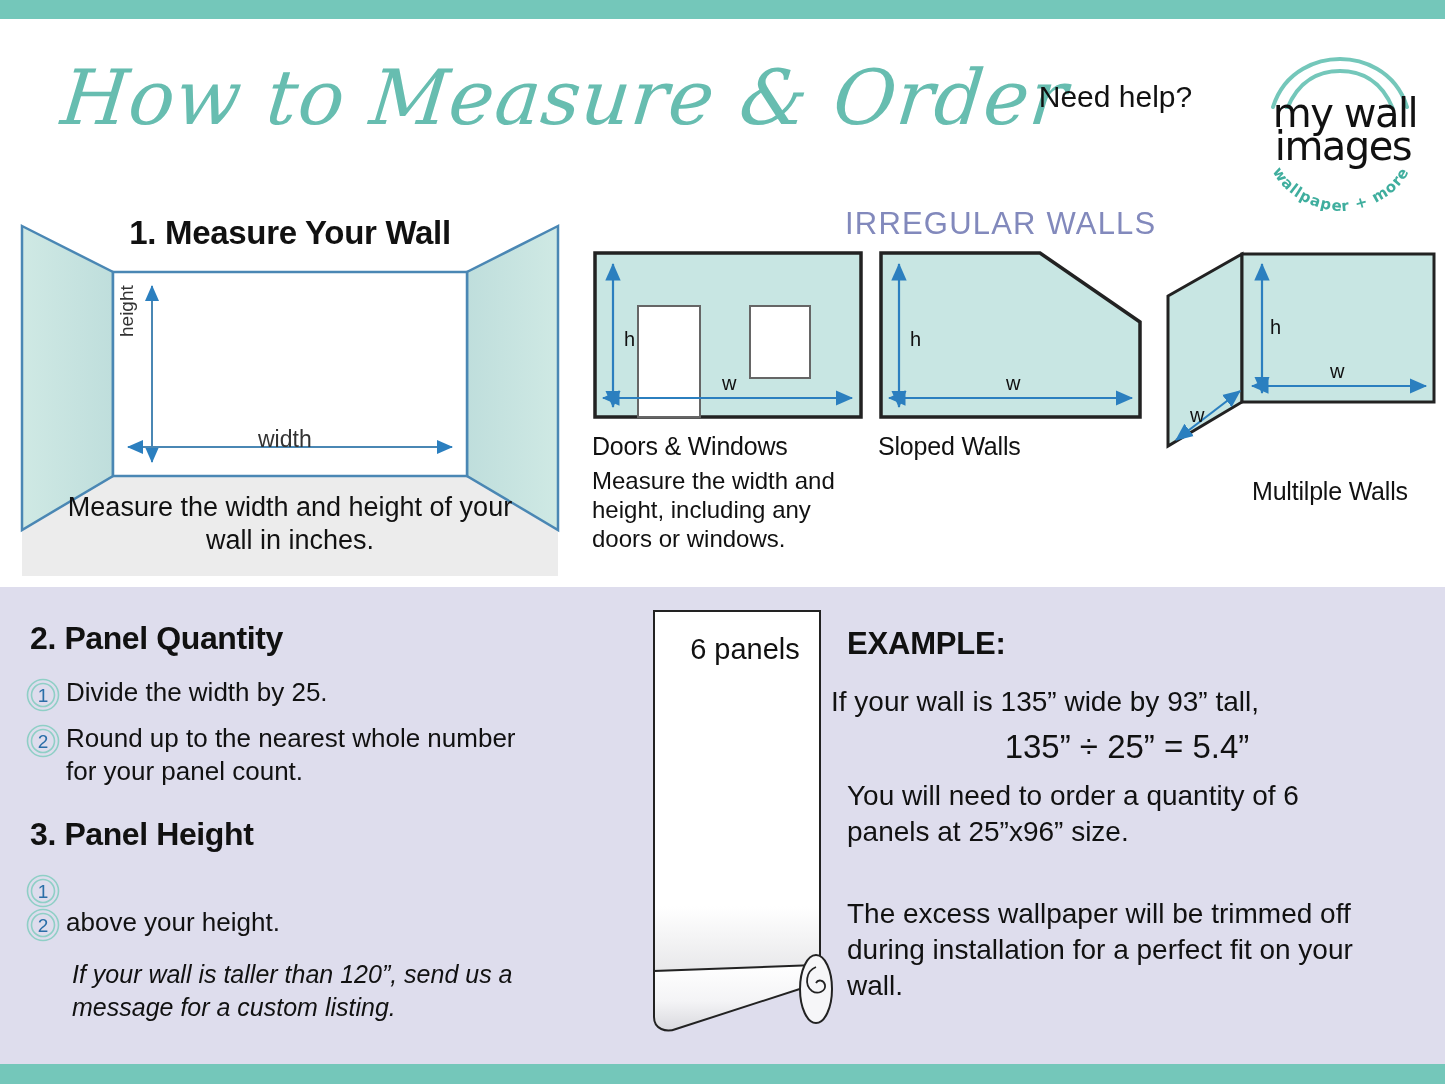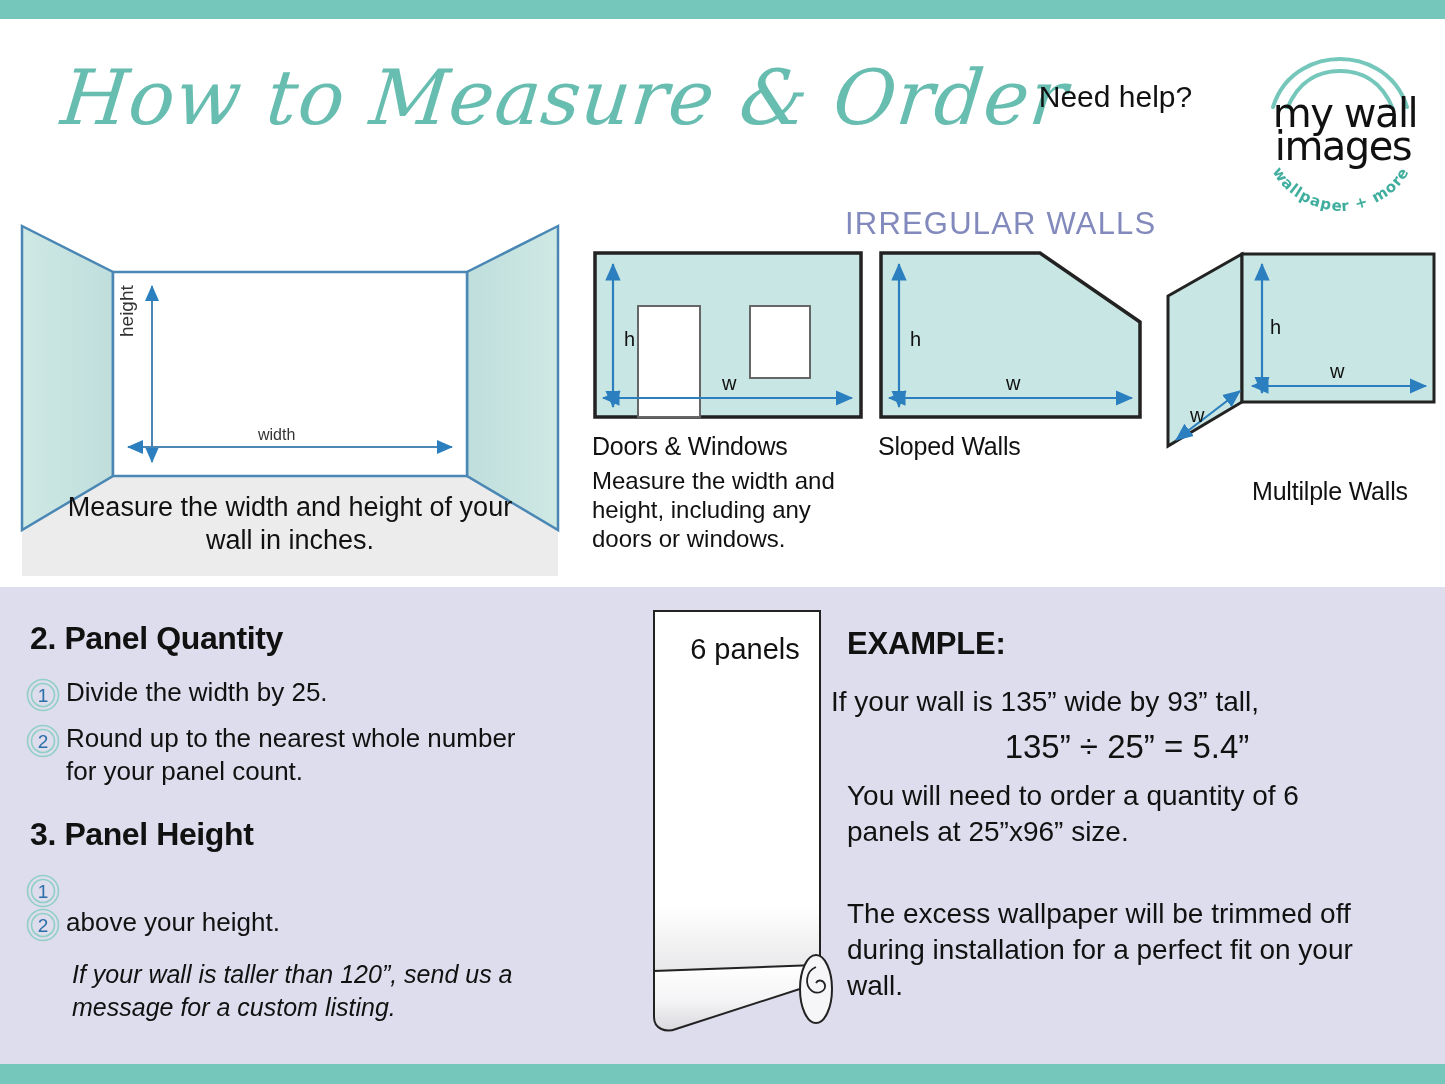--- a/index.html
+++ b/index.html
@@ -179,23 +179,24 @@
 
     <polygon points="558,22 467,68 467,272 558,326" fill="url(#wallR)" stroke="#4a87b4" stroke-width="2.5"></polygon>
 
     <rect x="113" y="68" width="354" height="204" fill="#ffffff" stroke="#4a87b4" stroke-width="2.5"></rect>
 
     <line x1="152" y1="82" x2="152" y2="258" stroke="#4a87b4" stroke-width="2" marker-start="url(#arrB)" marker-end="url(#arrA)"></line>
 
     <line x1="128" y1="243" x2="452" y2="243" stroke="#4a87b4" stroke-width="2" marker-start="url(#arrB)" marker-end="url(#arrA)"></line>
   </svg>
 
+  <div class="sec1-title">1. Measure Your Wall</div>
 
   <div style="position:absolute;left:116px;top:133px;transform:rotate(-90deg);transform-origin:left top;font-size:19px;color:#333;">height</div>
-  <div style="position:absolute;left:258px;top:222px;font-size:16px;color:#333;">width</div>
+  <div style="position:absolute;left:258px;top:222px;font-size:23px;color:#333;">width</div>
 
   <div class="sec1-caption">Measure the width and height of your wall in inches.</div>
 </div>
 
 <div class="irr-heading">IRREGULAR WALLS</div>
 
 <div class="irr irr-a">
   <svg width="272" height="170" viewBox="0 0 272 170">
     <defs>
       <marker id="a2" markerWidth="9" markerHeight="9" refX="7.5" refY="4.5" orient="auto">

